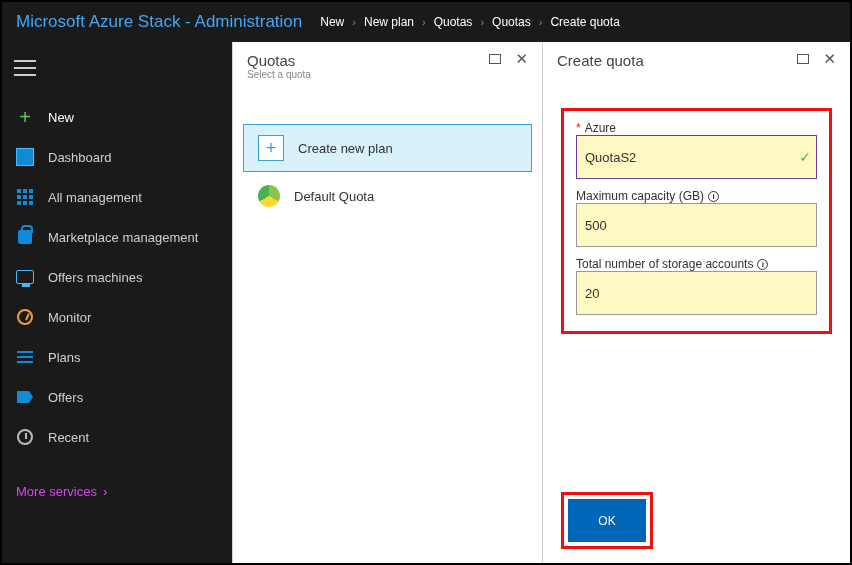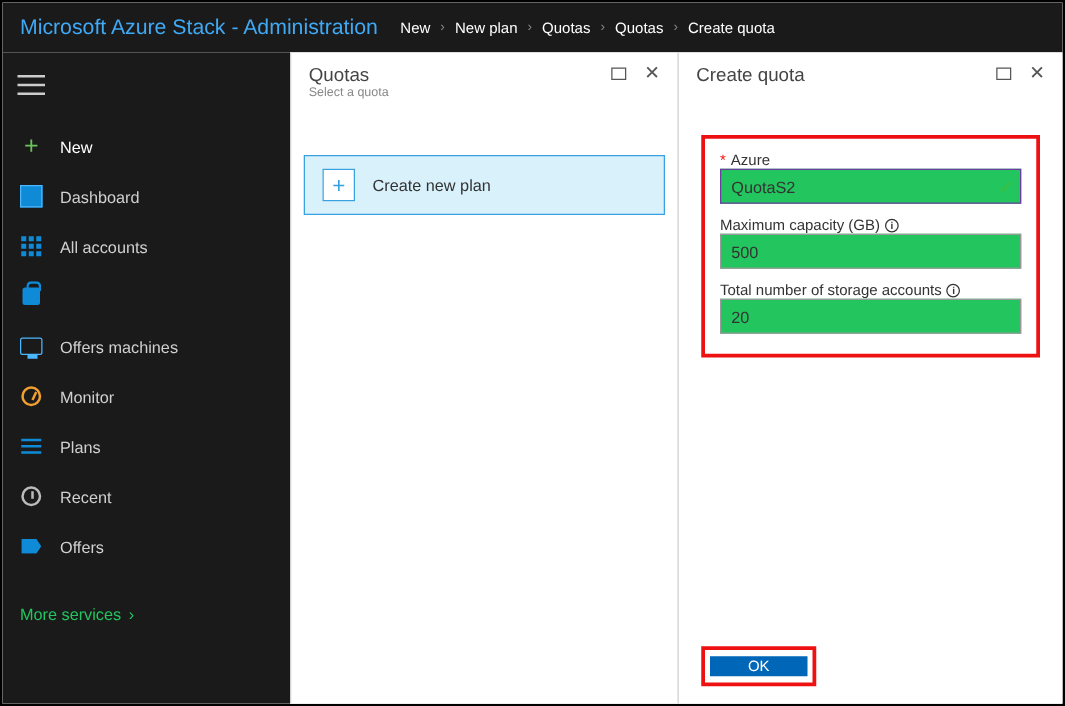--- a/index.html
+++ b/index.html
@@ -19,21 +19,21 @@
   
   .sidebar { width: 230px; background: #1a1a1a; color: #d0d0d0; display: flex; flex-direction: column; padding-top: 6px; }
   .hamburger-row { height: 40px; display:flex; align-items:center; padding: 0 12px; }
   .hamburger { width: 22px; height: 16px; display:flex; flex-direction:column; justify-content:space-between; }
   .hamburger div { height: 2px; background:#ccc; }
   .side-nav { padding-top: 10px; display:flex; flex-direction:column; gap: 2px; }
   .side-item { height: 38px; display:flex; align-items:center; gap: 14px; padding: 0 14px; font-size: 13px; cursor:pointer; }
   .side-icon { width: 18px; height: 18px; display:flex; align-items:center; justify-content:center; font-size:16px; }
   .new-item .plus-ico { color:#6ac259; font-size:20px; font-weight:300; }
   .new-item .lbl { color:#fff; }
-  .more-services { margin-top: 18px; padding: 10px 14px; font-size:13px; color:#22c55e; display:flex; align-items:center; gap:6px; cursor:pointer;}
+  .more-services { margin-top: 18px; padding: 10px 14px; font-size:13px; color:#d946ef; display:flex; align-items:center; gap:6px; cursor:pointer;}
   .blue-box { background:#0e8ad7; width:18px;height:18px; border:1px solid #4bb7ff;}
   .grid-ico { display:grid; grid-template-columns:repeat(3,4px); grid-template-rows:repeat(3,4px); gap:2px;}
   .grid-ico span { background:#0e8ad7; width:4px; height:4px;}
   .cube-ico { width:16px;height:16px;background:linear-gradient(#5aa1d8,#2f6fa0); transform:skewY(-6deg);}
   .bag-ico { width:14px;height:14px;background:#0e8ad7; border-radius:2px; position:relative;}
   .bag-ico::before{content:"";position:absolute;top:-5px;left:3px;width:8px;height:6px;border:2px solid #0e8ad7;border-bottom:none;border-radius:4px 4px 0 0;}
   .vm-ico{width:18px;height:14px;border:1.5px solid #4bb7ff;border-radius:2px;position:relative;}
   .vm-ico::after{content:"";position:absolute;left:5px;bottom:-4px;width:8px;height:3px;background:#4bb7ff;}
   .gauge-ico{width:16px;height:16px;border:2px solid #f0a030;border-radius:50%;position:relative;}
   .gauge-ico::after{content:"";position:absolute;left:6px;top:2px;width:2px;height:7px;background:#f0a030;transform:rotate(25deg);transform-origin:bottom;}
@@ -62,28 +62,28 @@
   .q-item.selected { background:#d8f1fb; border:1px solid #38a2e0; }
   .q-plus { width:26px;height:26px;border:1px solid #38a2e0;color:#38a2e0;display:flex;align-items:center;justify-content:center;font-size:18px;background:#fff;}
   .q-pie { width:22px;height:22px;border-radius:50%;background:conic-gradient(#8bc34a 0 120deg,#fdd835 120deg 240deg,#4caf50 240deg 360deg);}
 
   
   .create .blade-body { padding: 14px 18px; gap: 14px; }
   .highlight-box { border:3px solid #e11; padding: 10px 12px 16px 12px; display:flex; flex-direction:column; gap:10px;}
   .field-label { font-size:12px; color:#333; display:flex; align-items:center; gap:4px;}
   .req-star { color:#e11; }
   .info-ico { width:11px;height:11px;border:1.5px solid #333;border-radius:50%;display:inline-flex;align-items:center;justify-content:center;font-size:8px;font-weight:bold;}
-  .text-input { height:28px; border:1px solid #999; padding:0 8px; font-size:13px; color:#333; width:100%; background:#22c55e;}
+  .text-input { height:44px; border:1px solid #999; padding:0 8px; font-size:13px; color:#333; width:100%; background:#fef9c3;}
   .name-row { position:relative; }
   .name-input { border:1px solid #6b3fa0 !important; padding-right:26px;}
   .valid-check { position:absolute; right:6px; top:50%; transform:translateY(-50%); color:#3bbf3b; font-size:14px;}
   .spacer-grow{flex:1;}
   .ok-wrap { padding: 10px 18px 14px 18px; }
   .ok-highlight{ border:3px solid #e11; display:inline-block; padding:4px;}
-  .ok-btn { width:78px; height:16px; background:#0066b8; color:#fff; border:none; font-size:12px; cursor:pointer;}
+  .ok-btn { width:78px; height:43px; background:#0066b8; color:#fff; border:none; font-size:12px; cursor:pointer;}
 </style>
 </head>
 <body>
 
 <div class="topbar">
   <div class="product-title">Microsoft Azure Stack - Administration</div>
   <div class="breadcrumb">
     <span class="bc-item">New</span>
     <span class="bc-sep">›</span>
     <span class="bc-item">New plan</span>
@@ -124,26 +124,27 @@
               <span></span>
               <span></span>
               <span></span>
               <span></span>
               <span></span>
               <span></span>
               <span></span>
               <span></span>
             </span>
           </span>
-        <span>All accounts</span>
+        <span>All management</span>
       </div>
       <div class="side-item">
         <span class="side-icon">
             <span class="bag-ico"></span>
           </span>
+        <span>Marketplace management</span>
       </div>
       <div class="side-item">
         <span class="side-icon">
             <span class="vm-ico"></span>
           </span>
         <span>Offers machines</span>
       </div>
       <div class="side-item">
         <span class="side-icon">
             <span class="gauge-ico"></span>
@@ -155,29 +156,29 @@
             <span class="list-ico">
               <span></span>
               <span></span>
               <span></span>
             </span>
           </span>
         <span>Plans</span>
       </div>
       <div class="side-item">
         <span class="side-icon">
+            <span class="tag-ico"></span>
+          </span>
+        <span>Offers</span>
+      </div>
+      <div class="side-item">
+        <span class="side-icon">
             <span class="clock-ico"></span>
           </span>
         <span>Recent</span>
-      </div>
-      <div class="side-item">
-        <span class="side-icon">
-            <span class="tag-ico"></span>
-          </span>
-        <span>Offers</span>
       </div>
     </div>
     <div class="more-services">
       <span>More services</span>
       <span>›</span>
     </div>
   </div>
 
   <div class="blades">
 
@@ -189,20 +190,24 @@
         </div>
         <div class="blade-controls">
           <span class="win-ico"></span>
           <span class="close-ico">✕</span>
         </div>
       </div>
       <div class="blade-body">
         <div class="q-item selected">
           <span class="q-plus">+</span>
           <span>Create new plan</span>
+        </div>
+        <div class="q-item">
+          <span class="q-pie"></span>
+          <span>Default Quota</span>
         </div>
       </div>
     </div>
 
     <div class="blade create">
       <div class="blade-header">
         <div class="titles">
           <div class="blade-title">Create quota</div>
         </div>
         <div class="blade-controls">

